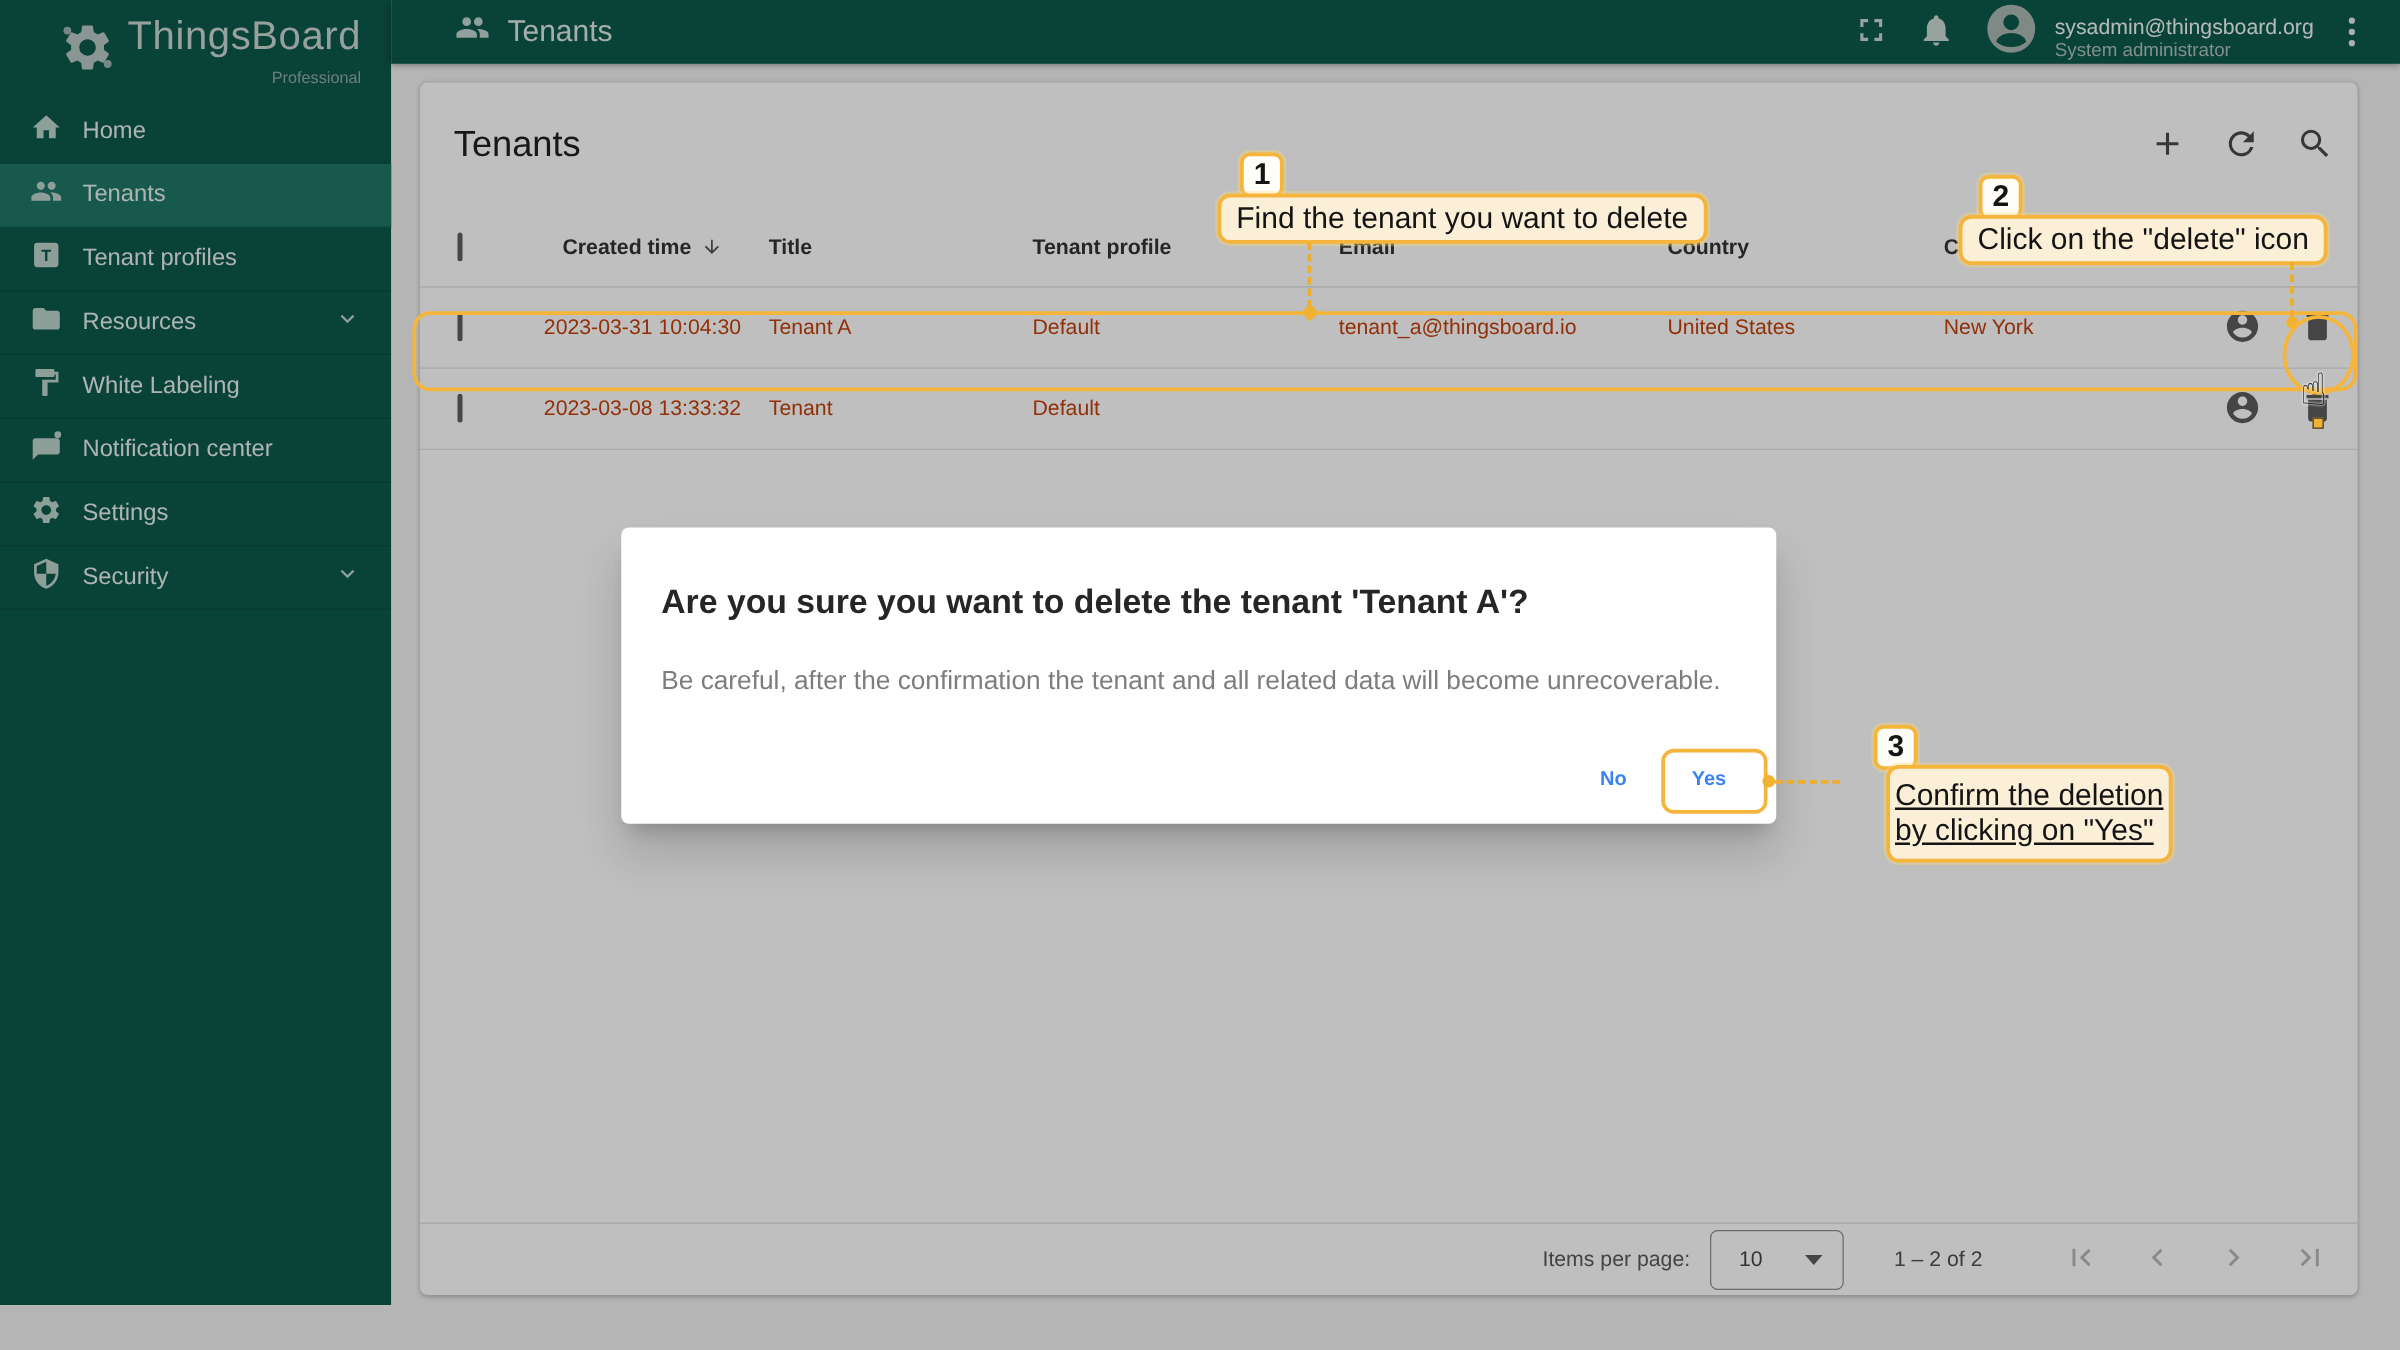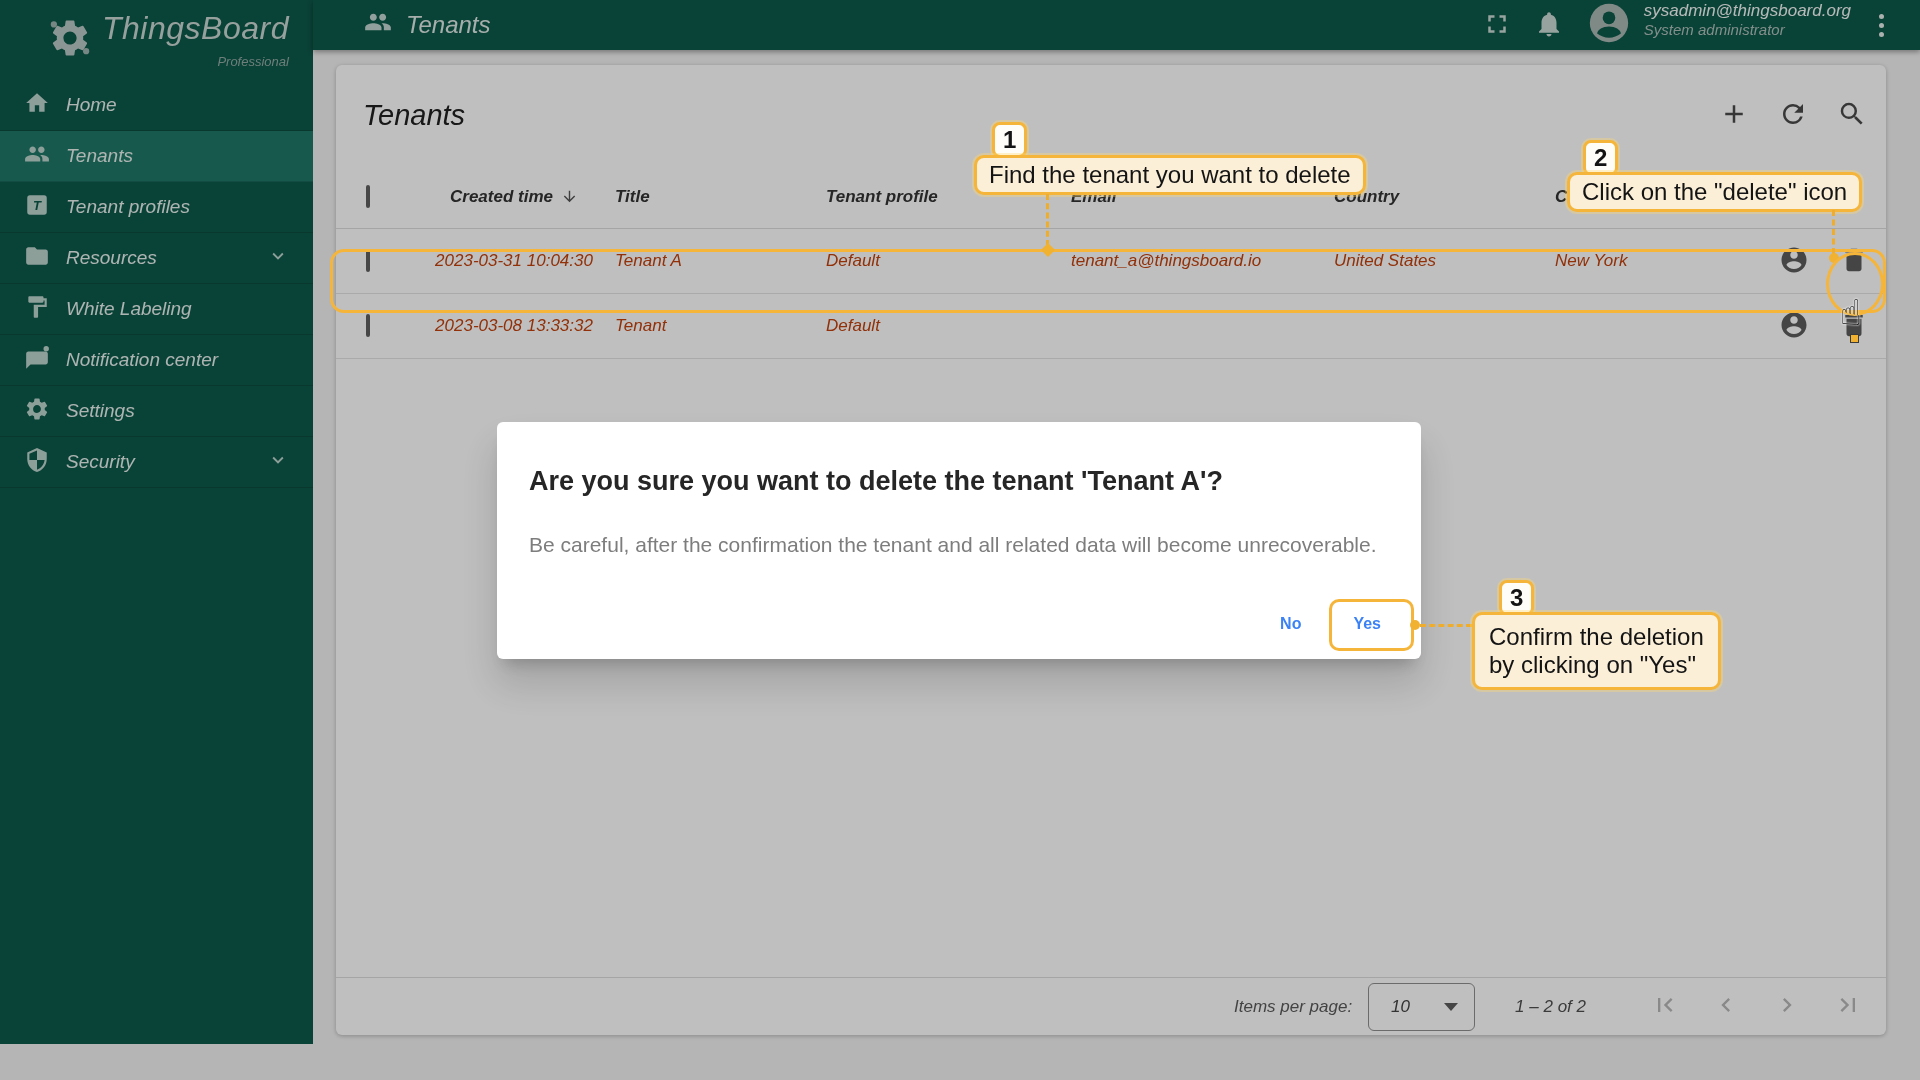--- a/index.html
+++ b/index.html
@@ -1,19 +1,19 @@
 <!DOCTYPE html>
 <html><head>
 <meta charset="utf-8">
 <style>
   * { margin:0; padding:0; box-sizing:border-box; }
   html,body { width:1920px; height:1080px; overflow:hidden;
     font-family:"Liberation Sans","DejaVu Sans",sans-serif; background:#f2f2f2; }
 
-  .app { display:flex; width:1920px; height:1044px;font-style:italic; }
+  .app { display:flex; width:1920px; height:1044px; }
 
   
   .sidebar { width:313px; background:#0D5849; flex-shrink:0; display:flex; flex-direction:column; }
   .logo { height:80px; display:flex; align-items:center; padding-left:48px; gap:10px; }
   .logo svg { flex-shrink:0; }
   .logo-text { display:flex; flex-direction:column; }
   .logo-name { font-size:32px; color:#c9d6d2; font-weight:400; letter-spacing:.5px; line-height:1; }
   .logo-edition { font-size:13px; color:#93aaa4; text-align:right; margin-top:10px; }
   .nav-item { height:51px; display:flex; align-items:center; padding-left:24px; gap:16px;
     color:#e7f1ee; font-size:19px; font-weight:500; cursor:pointer; position:relative;
@@ -24,21 +24,21 @@
 
   
   .main { flex:1; display:flex; flex-direction:column; }
   .topbar { height:68px; background:#0D5849; display:flex; align-items:center;
     padding:0 30px 0 51px; position:relative; z-index:2; box-shadow:0 2px 5px rgba(0,0,0,.35); }
   .breadcrumb { display:flex; align-items:center; gap:14px; color:#dde8e5; font-size:24px; }
   .breadcrumb svg { color:#c2d6d0; }
   .topbar-spacer { flex:1; }
   .topbar-right { display:flex; align-items:center; gap:22px; }
   .icon-btn { background:none; border:none; cursor:pointer; color:#c9dad4; display:flex; align-items:center; }
-  .user-chip { display:flex; align-items:flex-start; gap:12px; }
+  .user-chip { display:flex; align-items:flex-end; gap:12px; }
   .user-text { display:flex; flex-direction:column; line-height:1.25; }
   .user-email { color:#f3f8f6; font-size:17px; }
   .user-role { color:#aebfba; font-size:15px; }
   .kebab { display:flex; flex-direction:column; gap:4px; padding:6px; }
   .kebab i { width:5px; height:5px; border-radius:50%; background:#e3edea; display:block; }
 
   
   .content { flex:1; background:#f2f2f2; padding:15px 34px 27px 23px; }
   .card { background:#fff; border-radius:6px; height:970px; display:flex; flex-direction:column;
     box-shadow:0 1px 4px rgba(0,0,0,.25); }
@@ -400,16 +400,16 @@
 <div class="anno dash-v" style="left:1832px; top:210px; height:44px;"></div>
 <div class="anno dot-round" style="left:1829px; top:253px;"></div>
 <div class="anno delete-circle"></div>
 <div class="anno cursor-glyph">☝</div>
 <div class="anno cursor-square"></div>
 
 <div class="anno yes-outline"></div>
 <div class="anno dot-round" style="left:1410px; top:620px;"></div>
 <div class="anno dash-h" style="left:1420px; top:624px; width:52px;"></div>
 <div class="anno callout-badge" style="left:1499px; top:580px;">3</div>
-<div class="anno callout-box" style="left:1472px; top:612px; padding:8px 14px;">
+<div class="anno callout-box" style="left:1509px; top:612px; padding:8px 4px;text-decoration:underline;">
   <span class="callout3-line">Confirm the deletion</span>
   <span class="callout3-line">by clicking on "Yes"</span>
 </div>
 
 </body></html>

